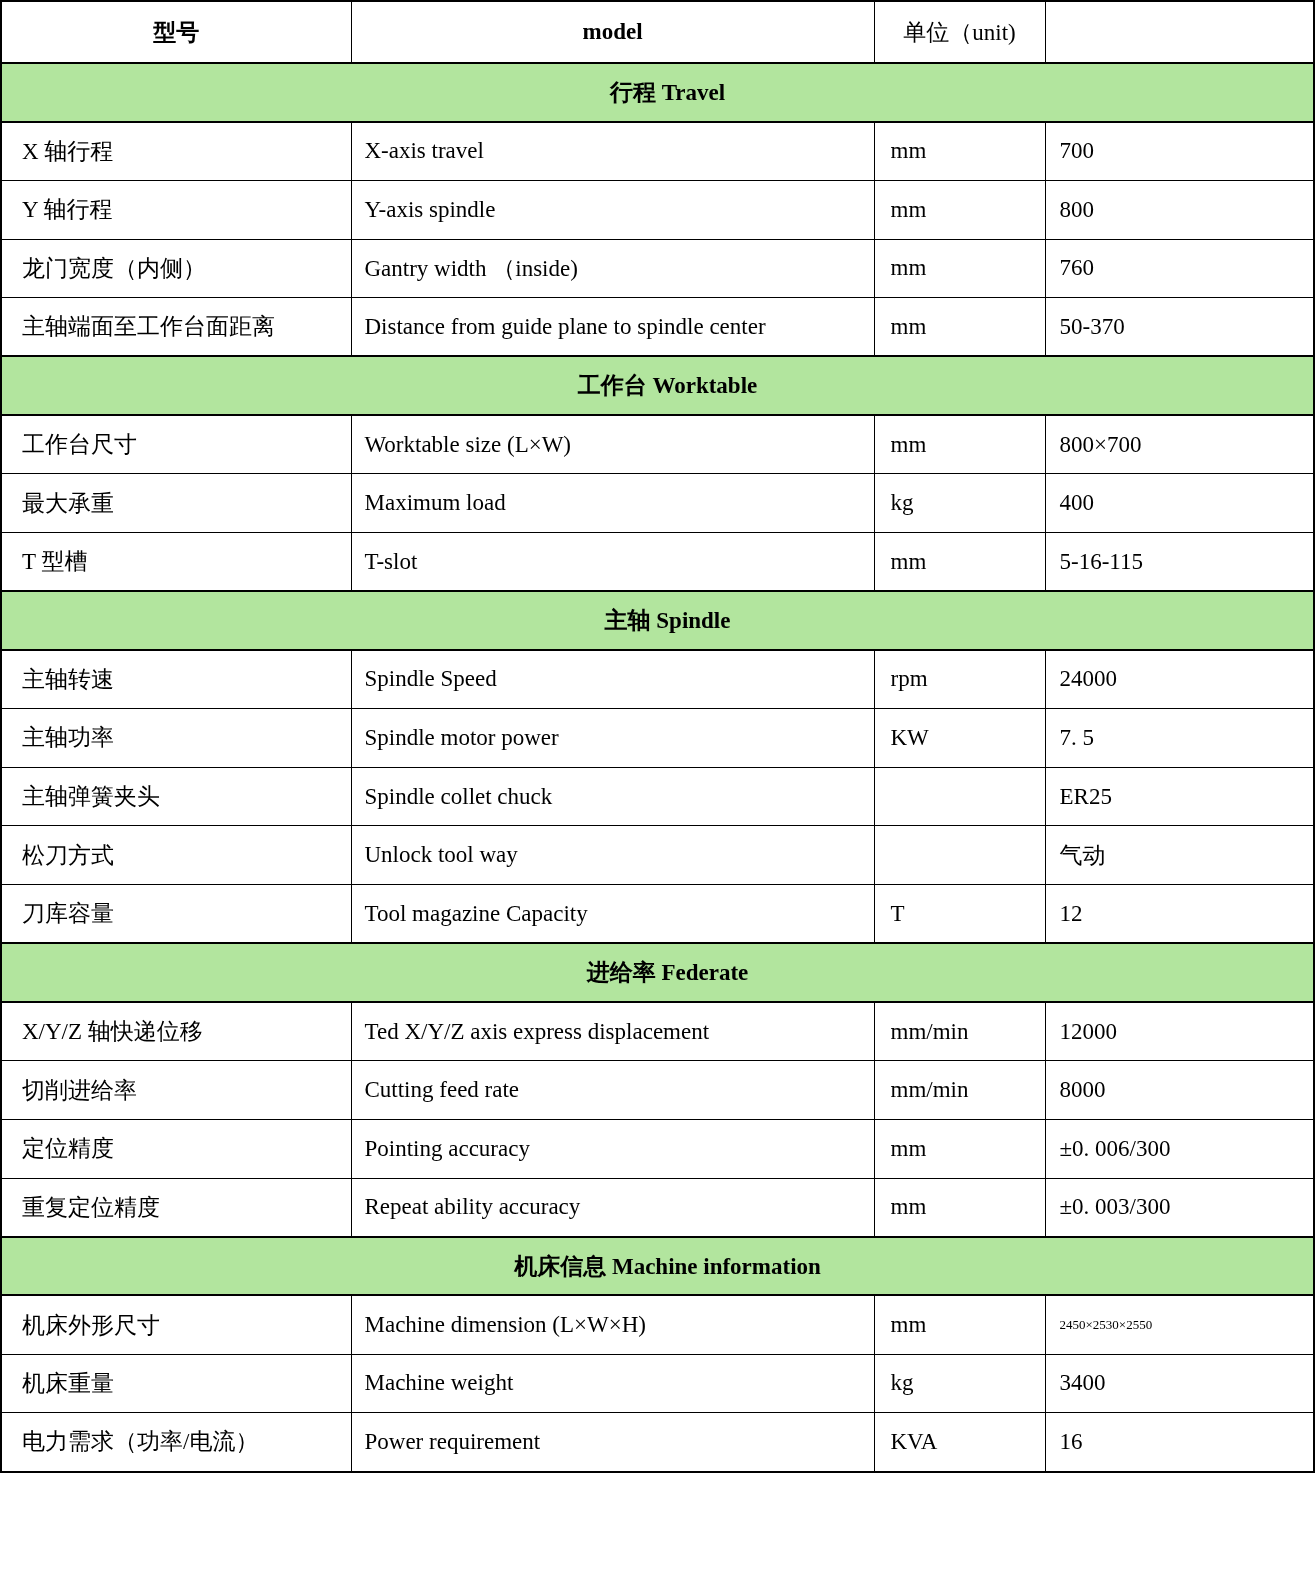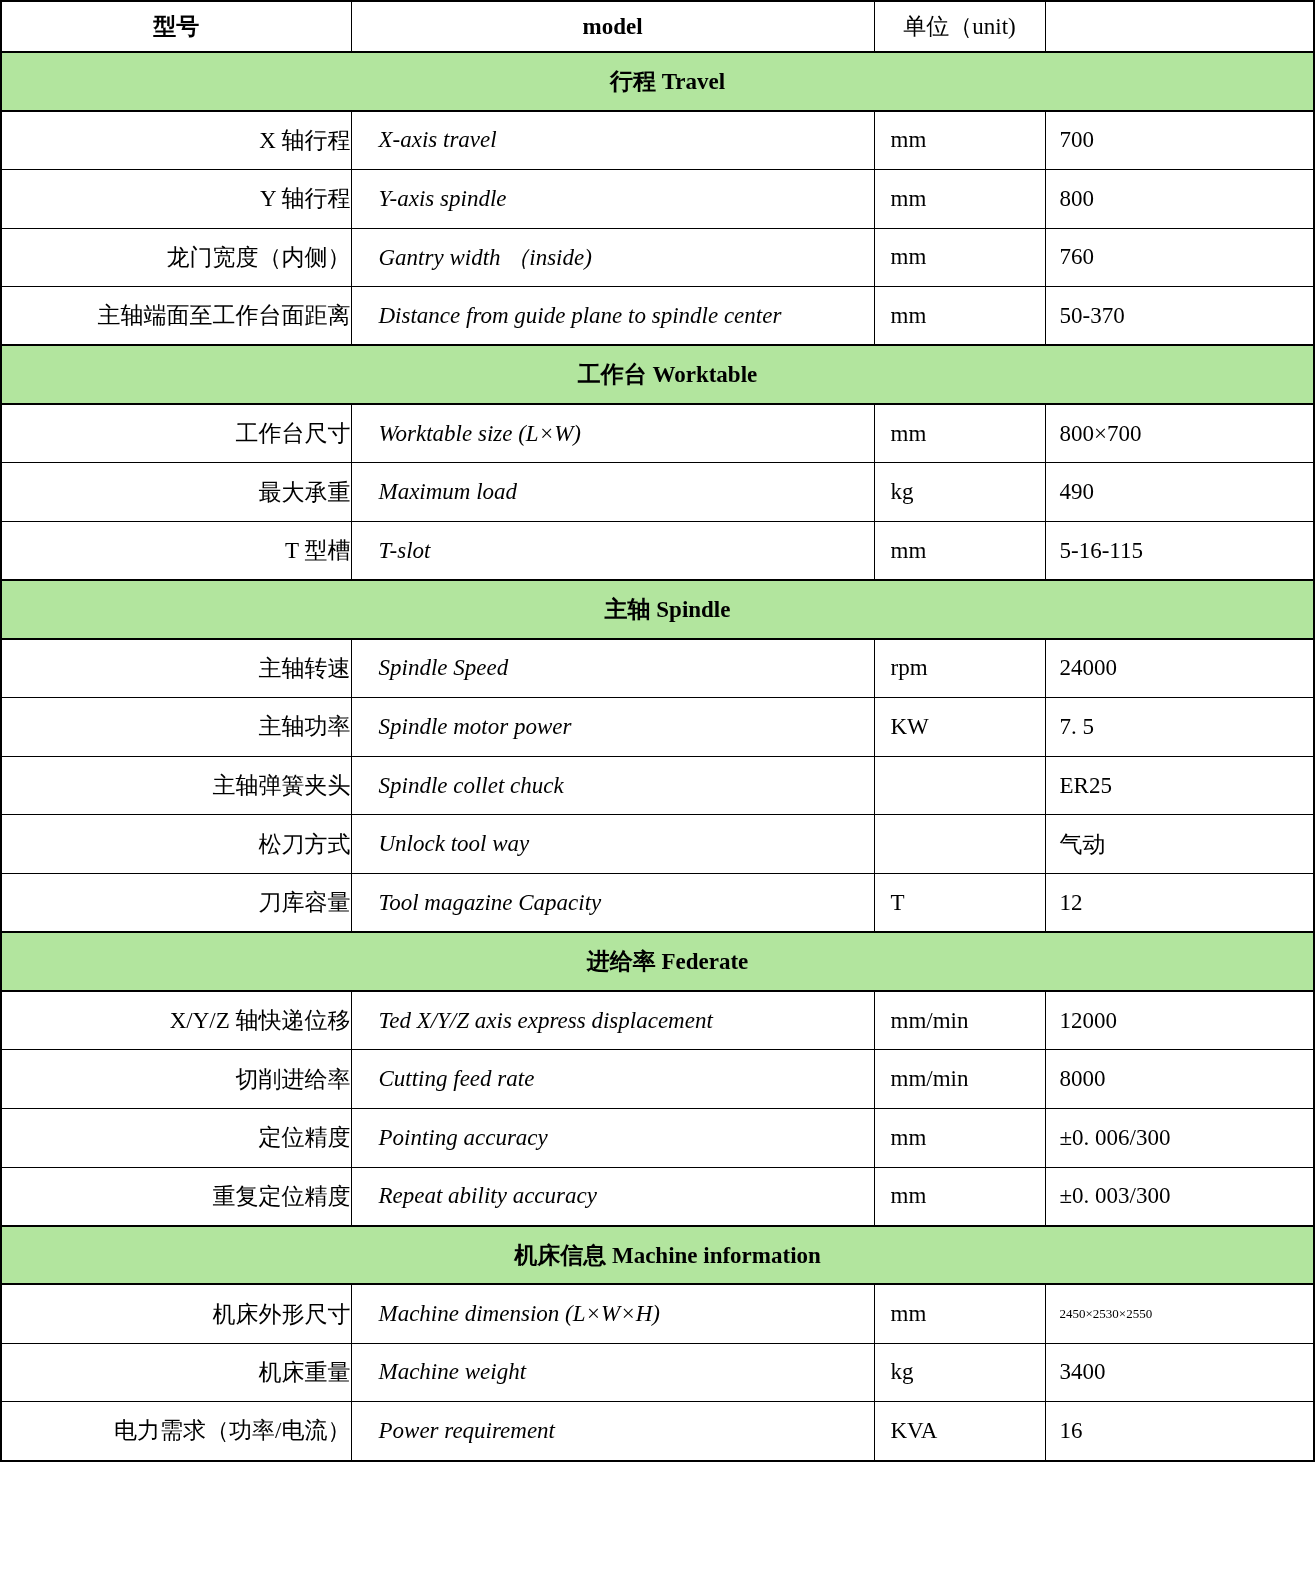--- a/index.html
+++ b/index.html
@@ -31,28 +31,28 @@
   col.w4 { width: 269px; }
 
   th, td {
     border: 1px solid #000;
     font-size: 23px;
     vertical-align: middle;
     overflow: hidden;
     white-space: nowrap;
     padding: 0;
   }
-  thead tr { height: 51px; }
+  thead tr { height: 62px; }
   tbody tr { height: 58.7px; }
 
   th { font-weight: bold; text-align: center; }
   th.c3, th.c4 { font-weight: normal; }
 
-  td.c1 { padding-left: 20px; text-align: right; }
-  td.c2 { padding-left: 27px; font-style: italic; }
+  td.c1 { padding-left: 20px; }
+  td.c2 { padding-left: 13px; }
   td.c3 { padding-left: 16px; }
   td.c4 { padding-left: 14px; }
   td.c4.small { font-size: 13px; }
 
   tr.section-row td {
     background: var(--section-bg, #b2e59e);
     font-weight: bold;
     padding-left: 20px;
     border-top: 2px solid #000;
     border-bottom: 2px solid #000;
@@ -112,21 +112,21 @@
         <tr>
           <td class="c1">工作台尺寸</td>
           <td class="c2">Worktable size (L×W)</td>
           <td class="c3">mm</td>
           <td class="c4">800×700</td>
         </tr>
         <tr>
           <td class="c1">最大承重</td>
           <td class="c2">Maximum load</td>
           <td class="c3">kg</td>
-          <td class="c4">490</td>
+          <td class="c4">400</td>
         </tr>
         <tr>
           <td class="c1">T 型槽</td>
           <td class="c2">T-slot</td>
           <td class="c3">mm</td>
           <td class="c4">5-16-115</td>
         </tr>
         <tr class="section-row">
           <td colspan="4">主轴 Spindle</td>
         </tr>

